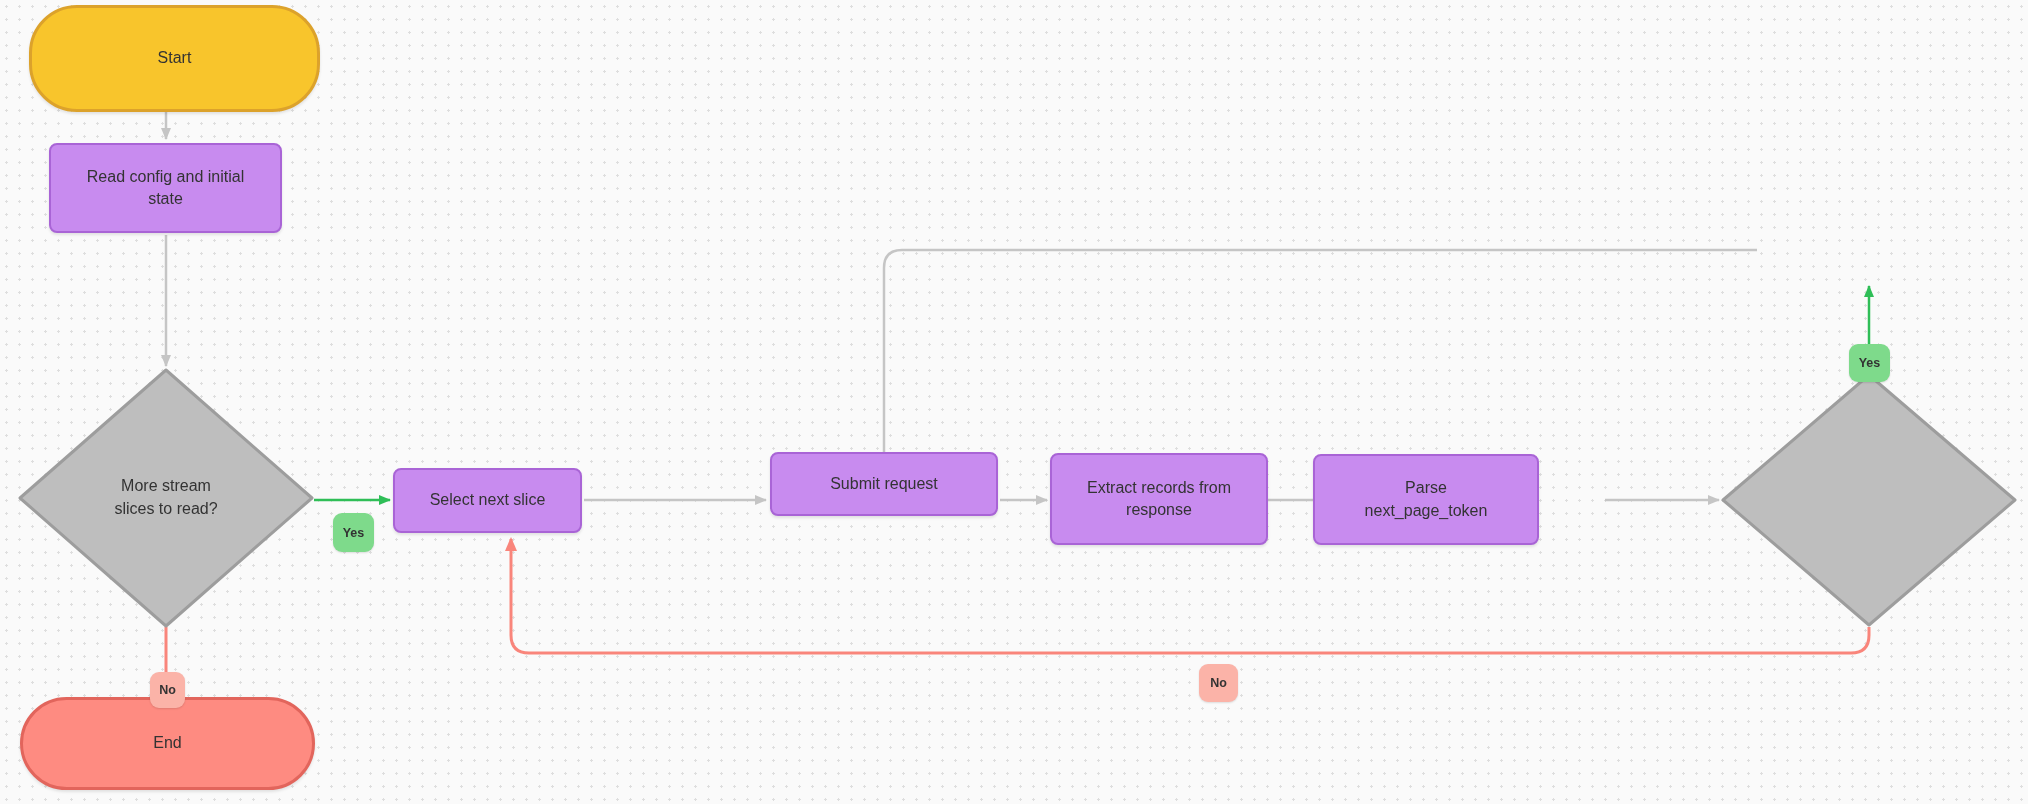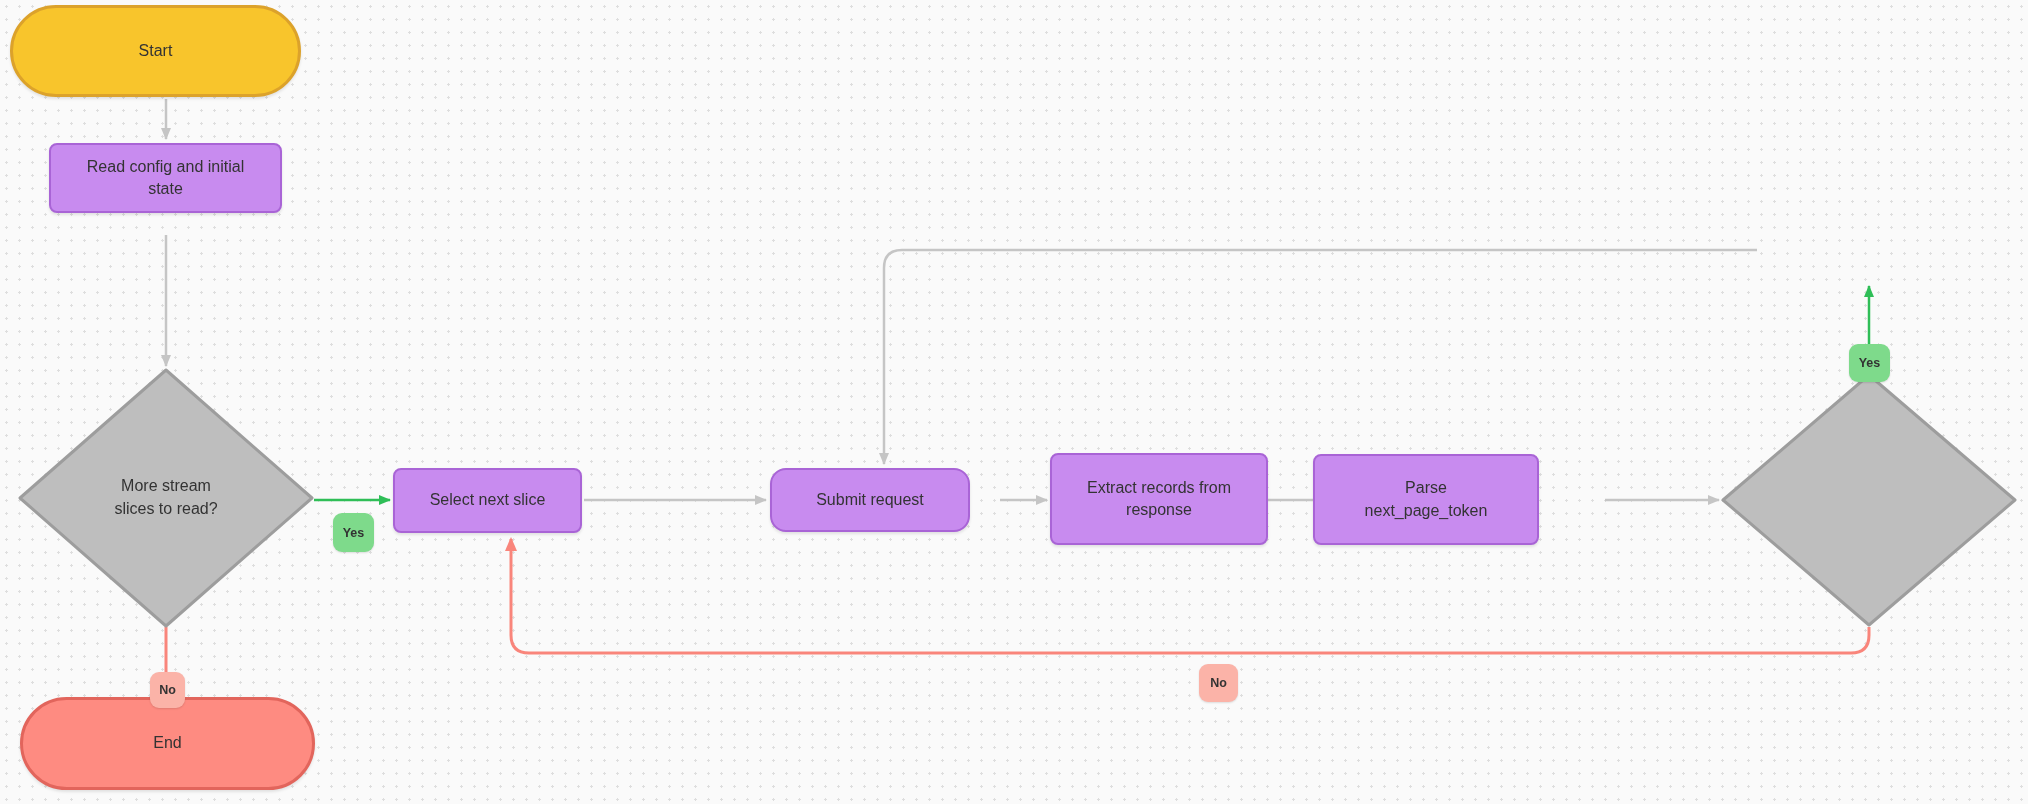--- a/index.html
+++ b/index.html
@@ -38,24 +38,24 @@
   .badge{
     position:absolute;display:flex;align-items:center;justify-content:center;
     color:#333;font-size:12.5px;font-weight:600;border-radius:9px;
     box-shadow:0 1px 2px rgba(0,0,0,0.12);
     margin-top:30px;
   }
   .badge.yes{background:#7eda8b;}
   .badge.no{background:#fbb3a8;}
 
   
-  #node-start{left:10px;top:5px;width:291px;height:92px;}
-  #node-read-config{left:49px;top:143px;width:233px;height:70px;}
+  #node-start{left:29px;top:5px;width:291px;height:107px;}
+  #node-read-config{left:49px;top:143px;width:233px;height:90px;}
   #node-select-next-slice{left:393px;top:468px;width:189px;height:65px;justify-content:center;}
-  #node-submit-request{left:770px;top:468px;width:200px;height:64px;border-radius:16px;}
+  #node-submit-request{left:770px;top:452px;width:228px;height:64px;}
   #node-extract-records{left:1050px;top:453px;width:218px;height:92px;}
   #node-parse-token{left:1313px;top:454px;width:226px;height:91px;}
   #node-select-next-page{left:1757px;top:219px;width:225px;height:63px;}
   #node-end{left:20px;top:697px;width:295px;height:93px;}
   #label-more-slices{left:166px;top:497px;}
   #label-more-pages{left:1869px;top:499px;}
   #badge-yes-slices{left:333px;top:483px;width:41px;height:39px;}
   #badge-no-slices{left:150px;top:642px;width:35px;height:36px;}
   #badge-yes-pages{left:1849px;top:314px;width:41px;height:38px;}
   #badge-no-pages{left:1199px;top:634px;width:39px;height:38px;}

